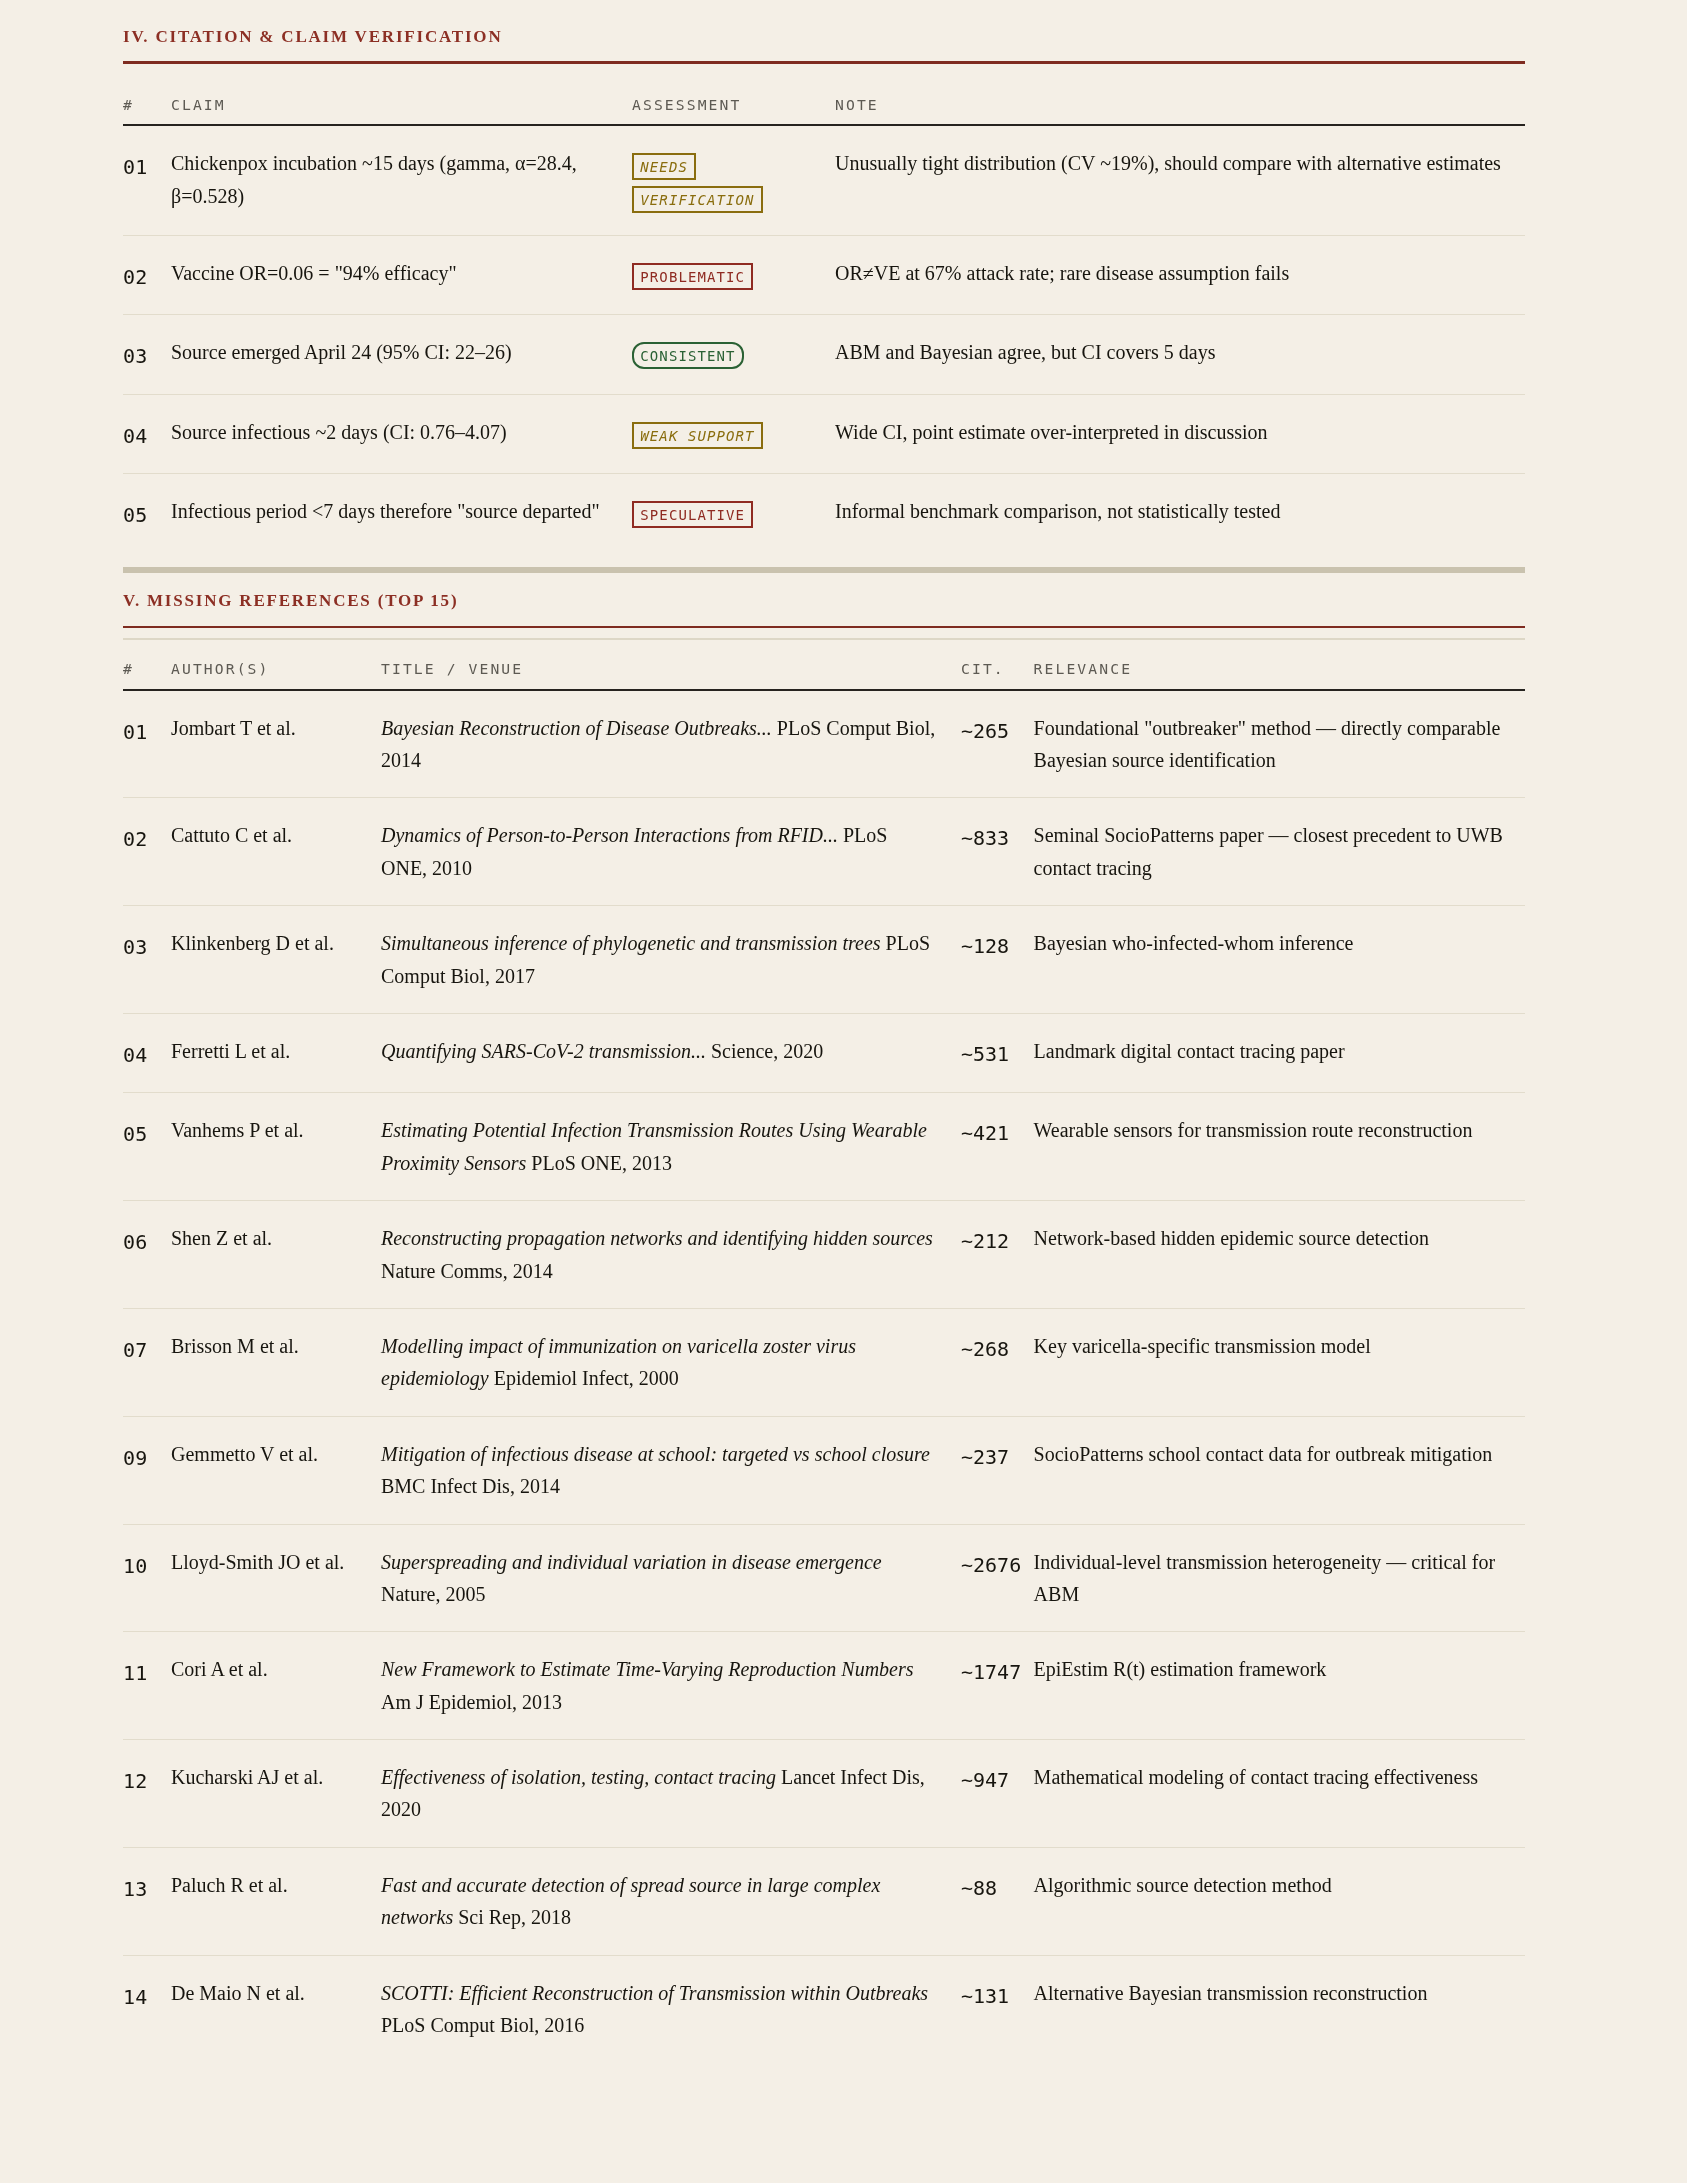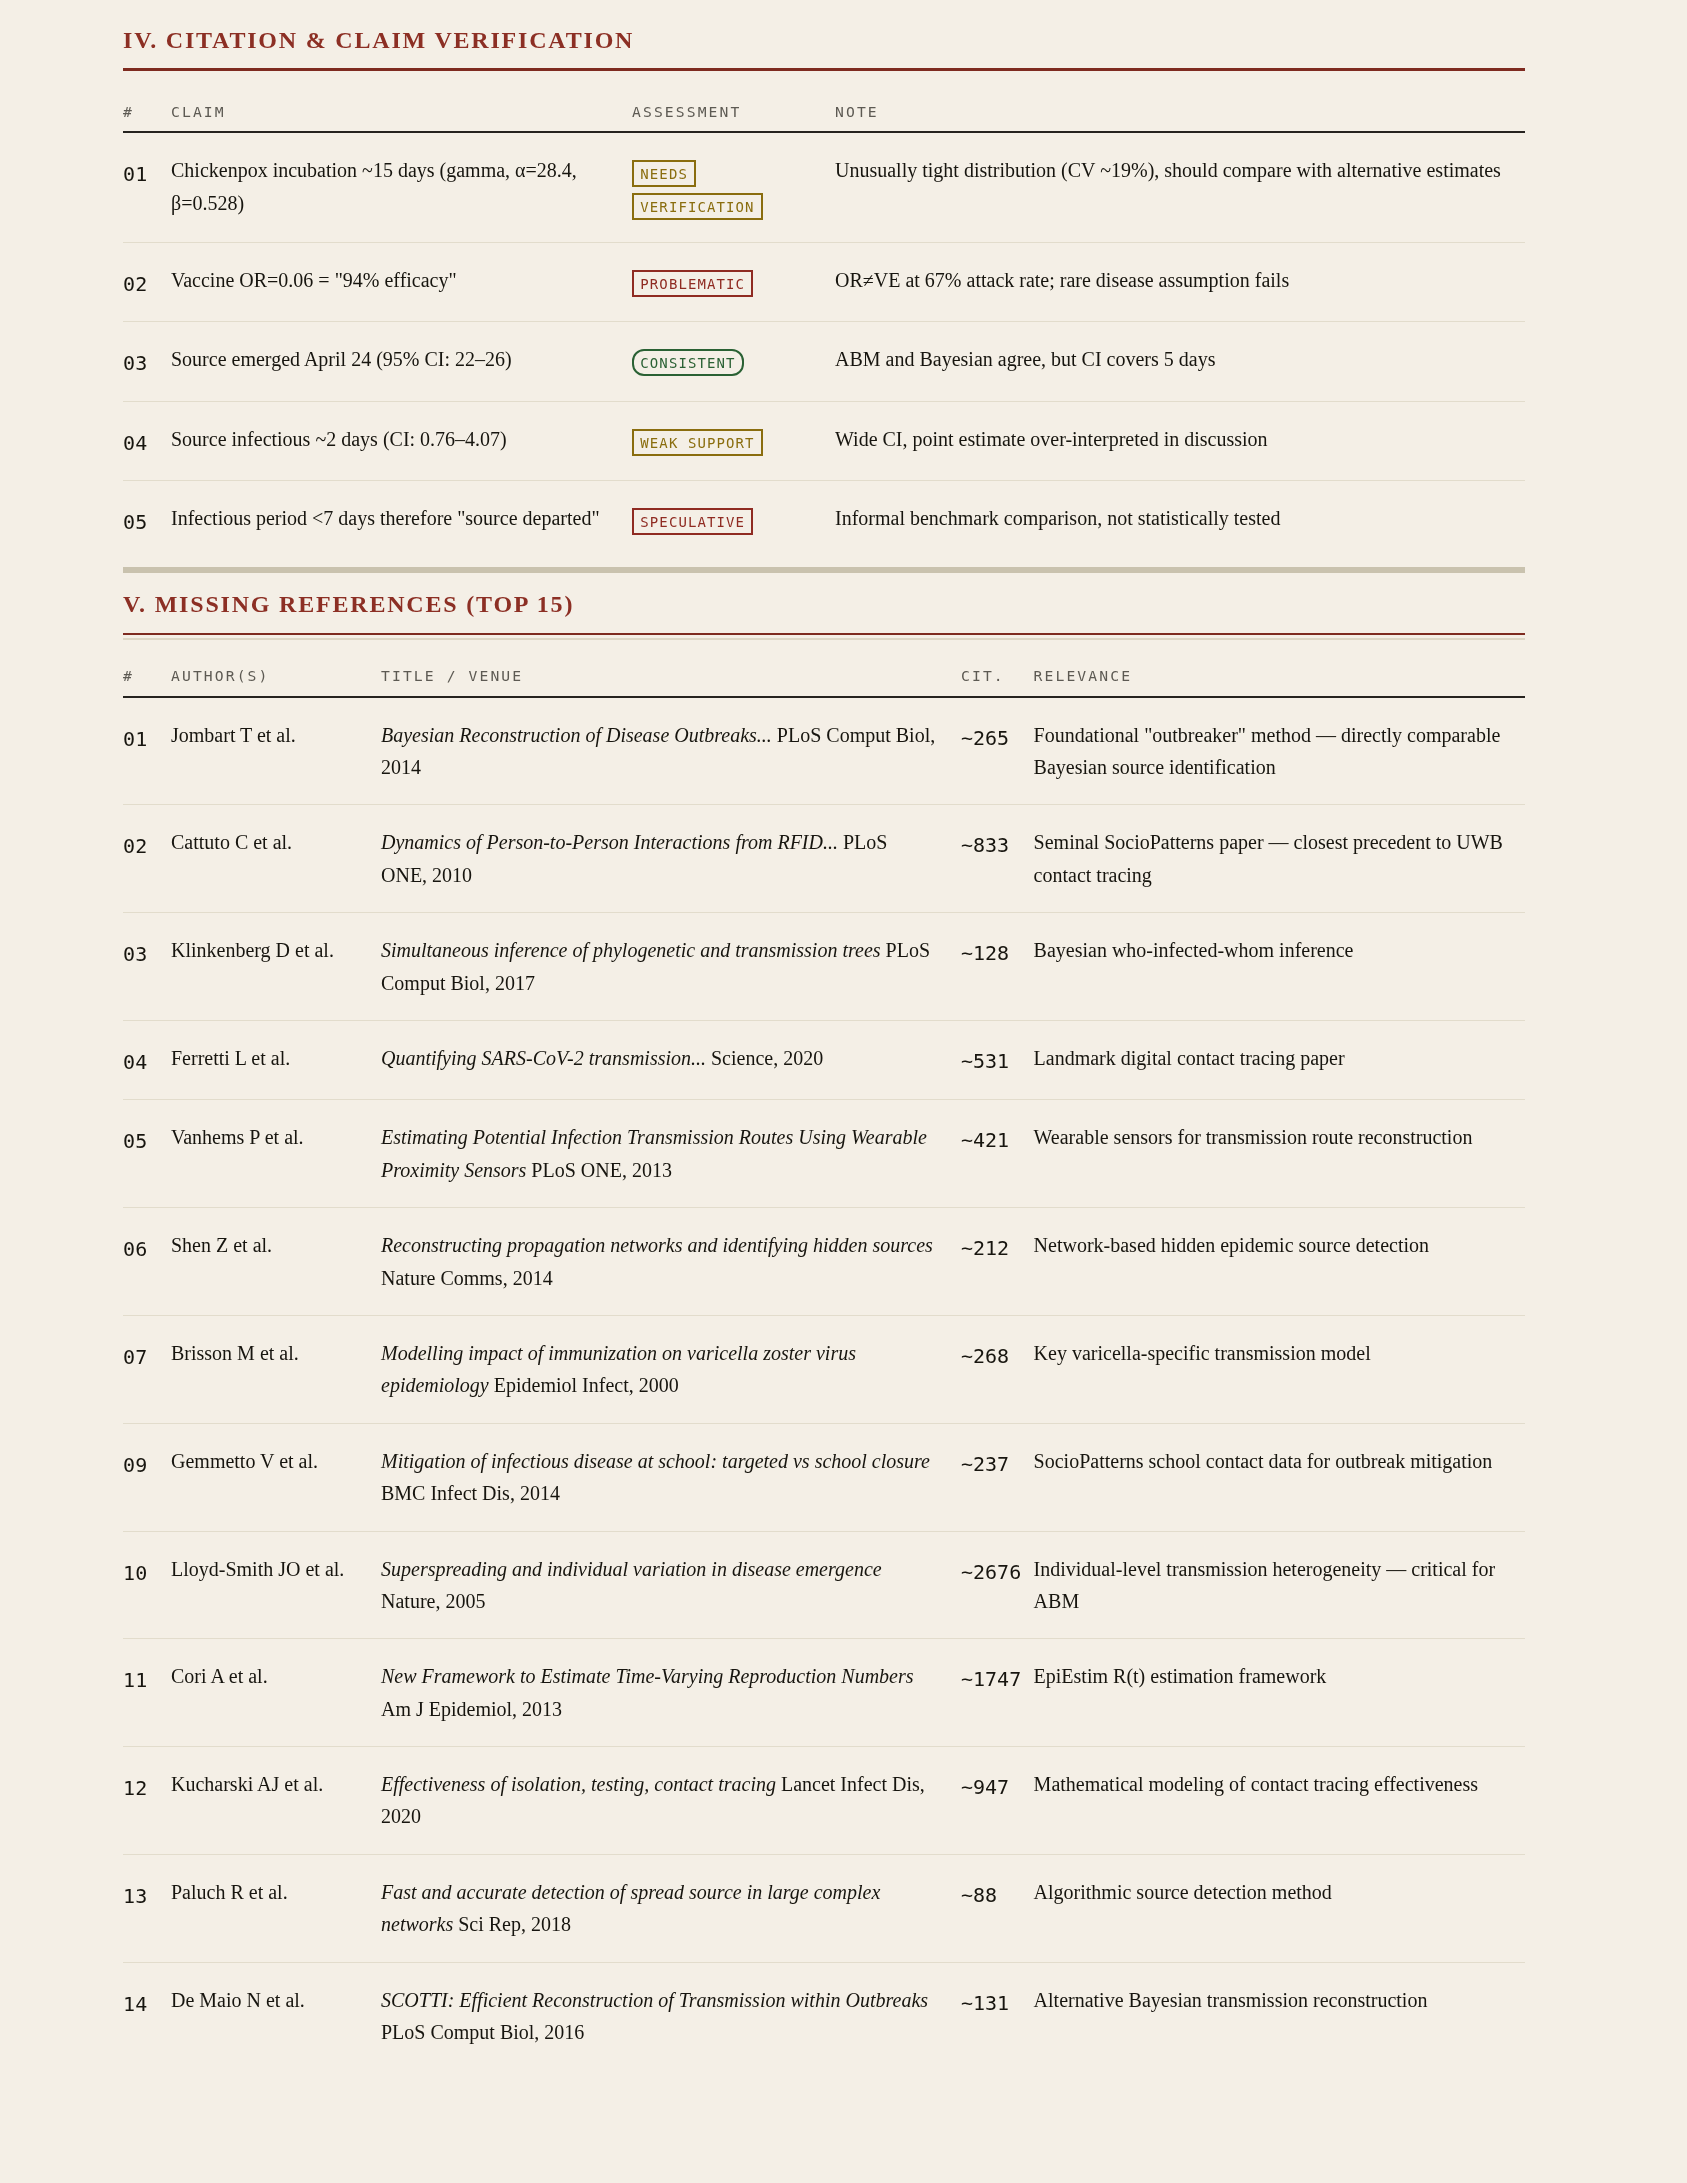--- a/index.html
+++ b/index.html
@@ -23,21 +23,21 @@
   .section {
     position: absolute;
     left: 123px;
     width: 1402px;
   }
 
   
   .section-title {
     font-family: "Liberation Serif", serif;
     font-weight: bold;
-    font-size: 24px;
+    font-size: 17px;
     letter-spacing: 1.8px;
     color: #8c2f24;
     text-transform: uppercase;
     padding-bottom: 14.7px;
     white-space: nowrap;
   }
   .section-rule {
     height: 2.8px;
     background: #7e2b20;
     width: 100%;
@@ -111,21 +111,21 @@
     font-size: 14px;
     letter-spacing: 1.1px;
     line-height: 2.05;
     padding: 3.5px 6.3px;
     border: 2.1px solid currentColor;
     display: inline;
     -webkit-box-decoration-break: clone;
     box-decoration-break: clone;
     white-space: normal;
   }
-  .badge.olive  { color: #8a6d0e; }
+  .badge.olive  { color: #8a6d0e; font-style: italic; }
   .badge.red    { color: #8f2b22; }
   .badge.green  { color: #2a6134; border-radius: 12px; }
 
   .assess-cell { padding-top: 22.4px !important; }
 
   
   .bottom-rule {
     position: absolute;
     left: 123px;
     width: 1402px;

